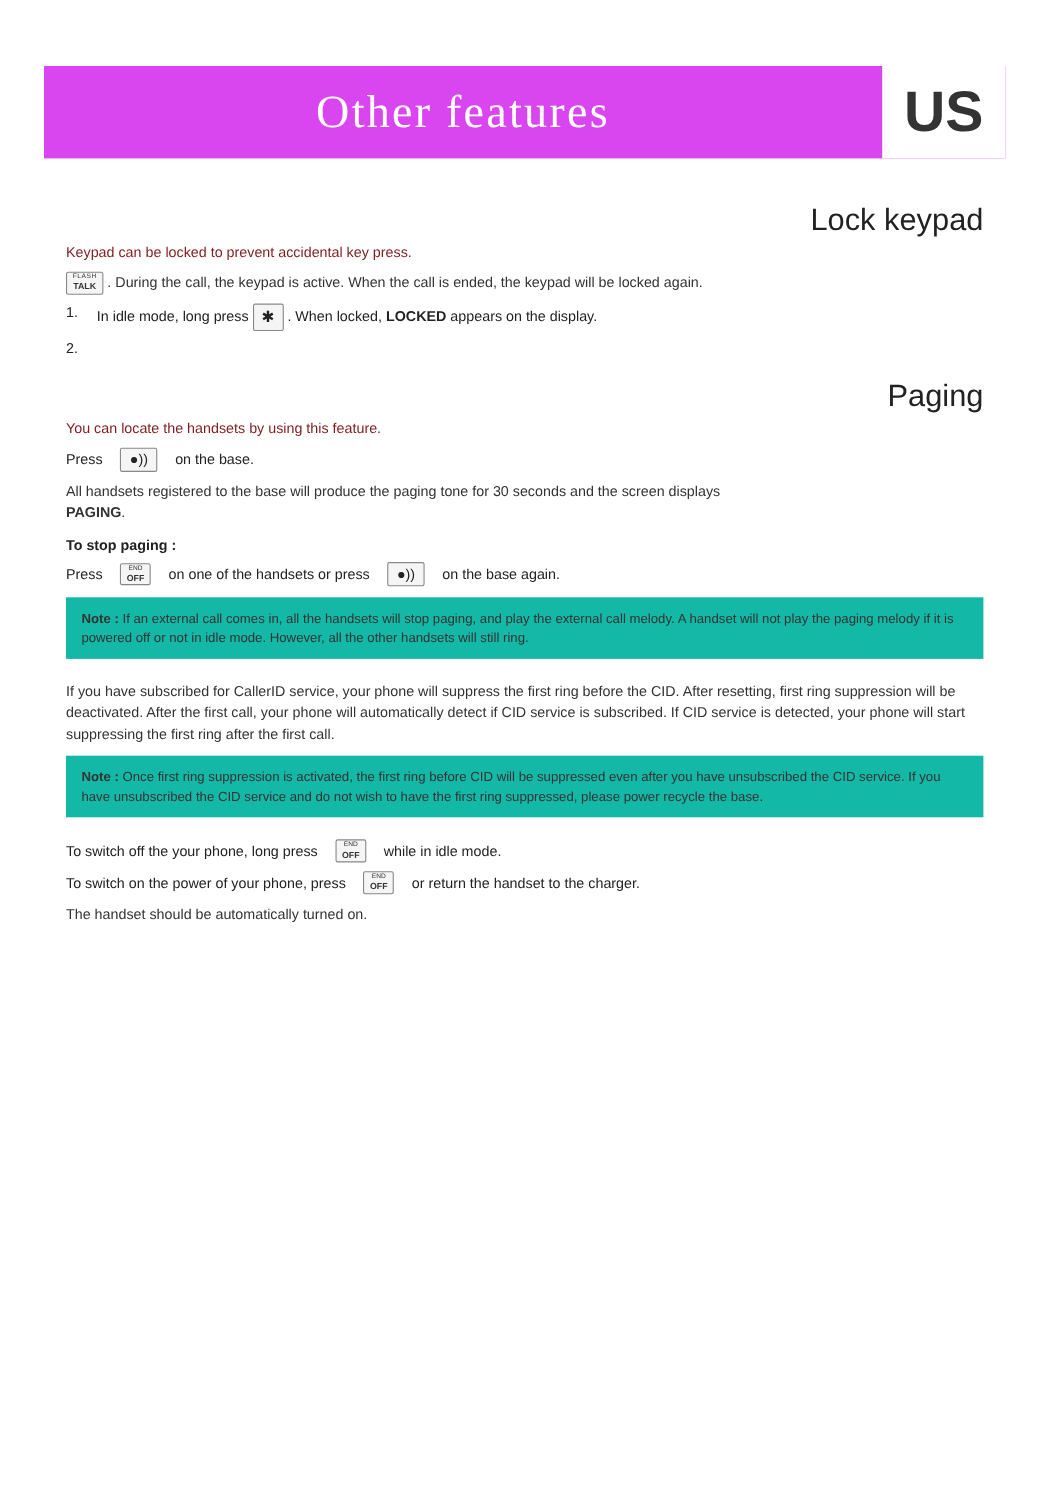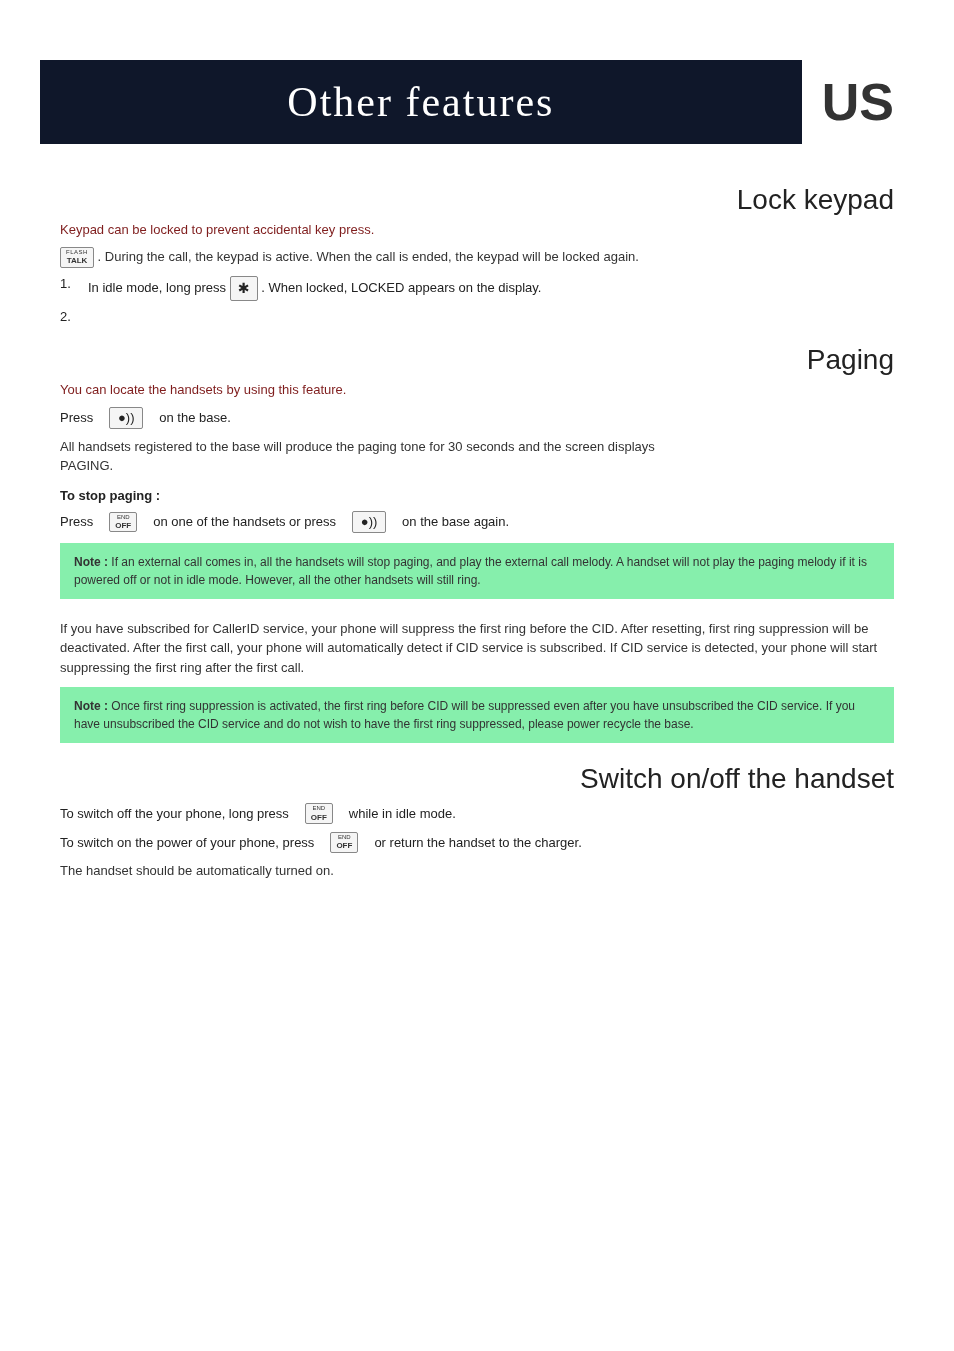--- a/index.html
+++ b/index.html
@@ -15,21 +15,21 @@
     .page {
       width: 954px;
       min-height: 1351px;
       background: #fff;
       padding: 0 0 60px 0;
       position: relative;
     }
 
     
     .header-banner {
-      background: #0f172a;
+      background: #d946ef;
       color: #fff;
       display: flex;
       align-items: stretch;
       justify-content: center;
       position: relative;
       margin: 60px 40px 0 40px;
     }
     .header-title {
       flex: 1;
       text-align: center;
@@ -130,21 +130,21 @@
       flex-direction: column;
       min-width: 28px;
     }
     .btn-img.off-btn .small-label {
       font-size: 6px;
       font-weight: normal;
     }
 
     
     .note-box {
-      background: #86efac;
+      background: #14b8a6;
       border: none;
       padding: 10px 14px;
       margin: 10px 0;
       font-size: 12px;
       line-height: 1.5;
       color: #333;
     }
     .note-box .note-label {
       font-weight: bold;
     }
@@ -159,21 +159,21 @@
     
     .press-line {
       display: flex;
       align-items: center;
       gap: 16px;
       margin: 8px 0;
       font-size: 13px;
     }
 
     
-    .bold { font-weight: normal; }
+    .bold { font-weight: bold; }
 
     
     .section-gap { margin-top: 20px; }
 
     
     .btn-star {
       display: inline-flex;
       align-items: center;
       justify-content: center;
       border: 1px solid #888;
@@ -280,21 +280,20 @@
     <div class="section-gap">
       <p>If you have subscribed for CallerID service, your phone will suppress the first ring before the CID. After resetting, first ring suppression will be deactivated. After the first call,  your phone will automatically detect if CID service is subscribed. If CID service is detected, your phone will start suppressing the first ring after the first call.</p>
 
       <div class="note-box">
         <span class="note-label">Note :</span>
         <span>Once first ring suppression is activated, the first ring before CID will be suppressed even after you have unsubscribed the CID service. If you have unsubscribed the CID service and do not wish to have the first ring suppressed, please power recycle the base.</span>
       </div>
     </div>
 
     <div class="section-gap">
-      <div class="section-title">Switch on/off the handset</div>
 
       <div class="press-line">
         <span>To switch off the your phone, long press</span>
         <span class="btn-img off-btn">
           <span class="small-label">END</span>
           <span>OFF</span>
         </span>
         <span>while in idle mode.</span>
       </div>
 

